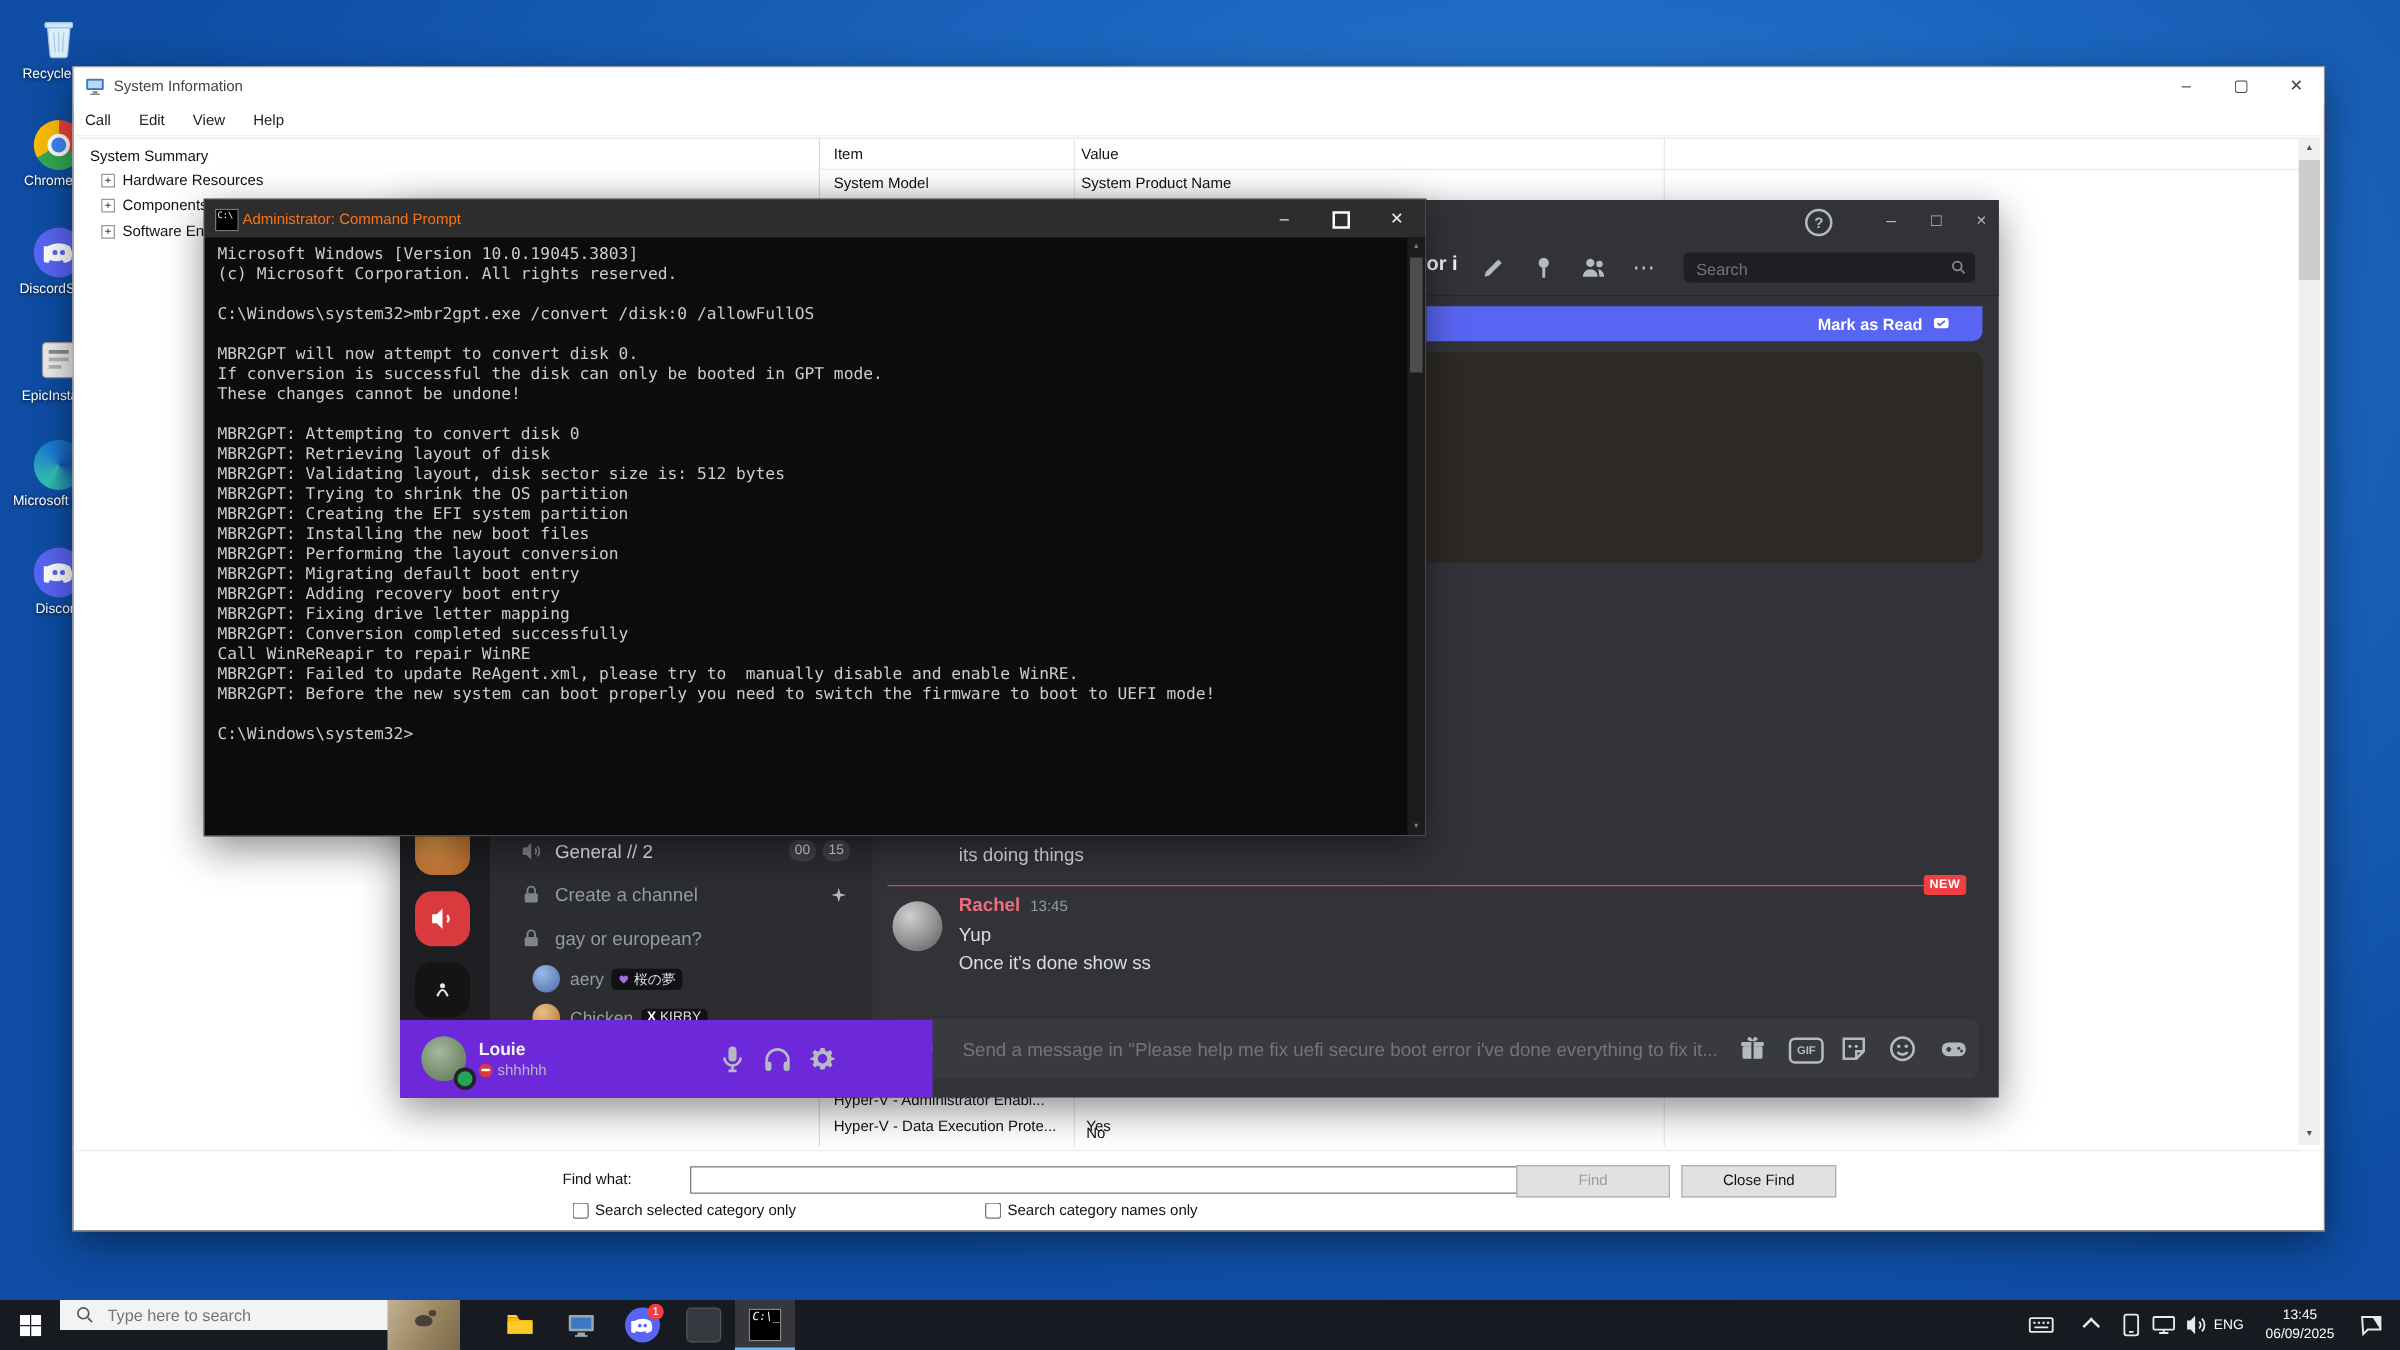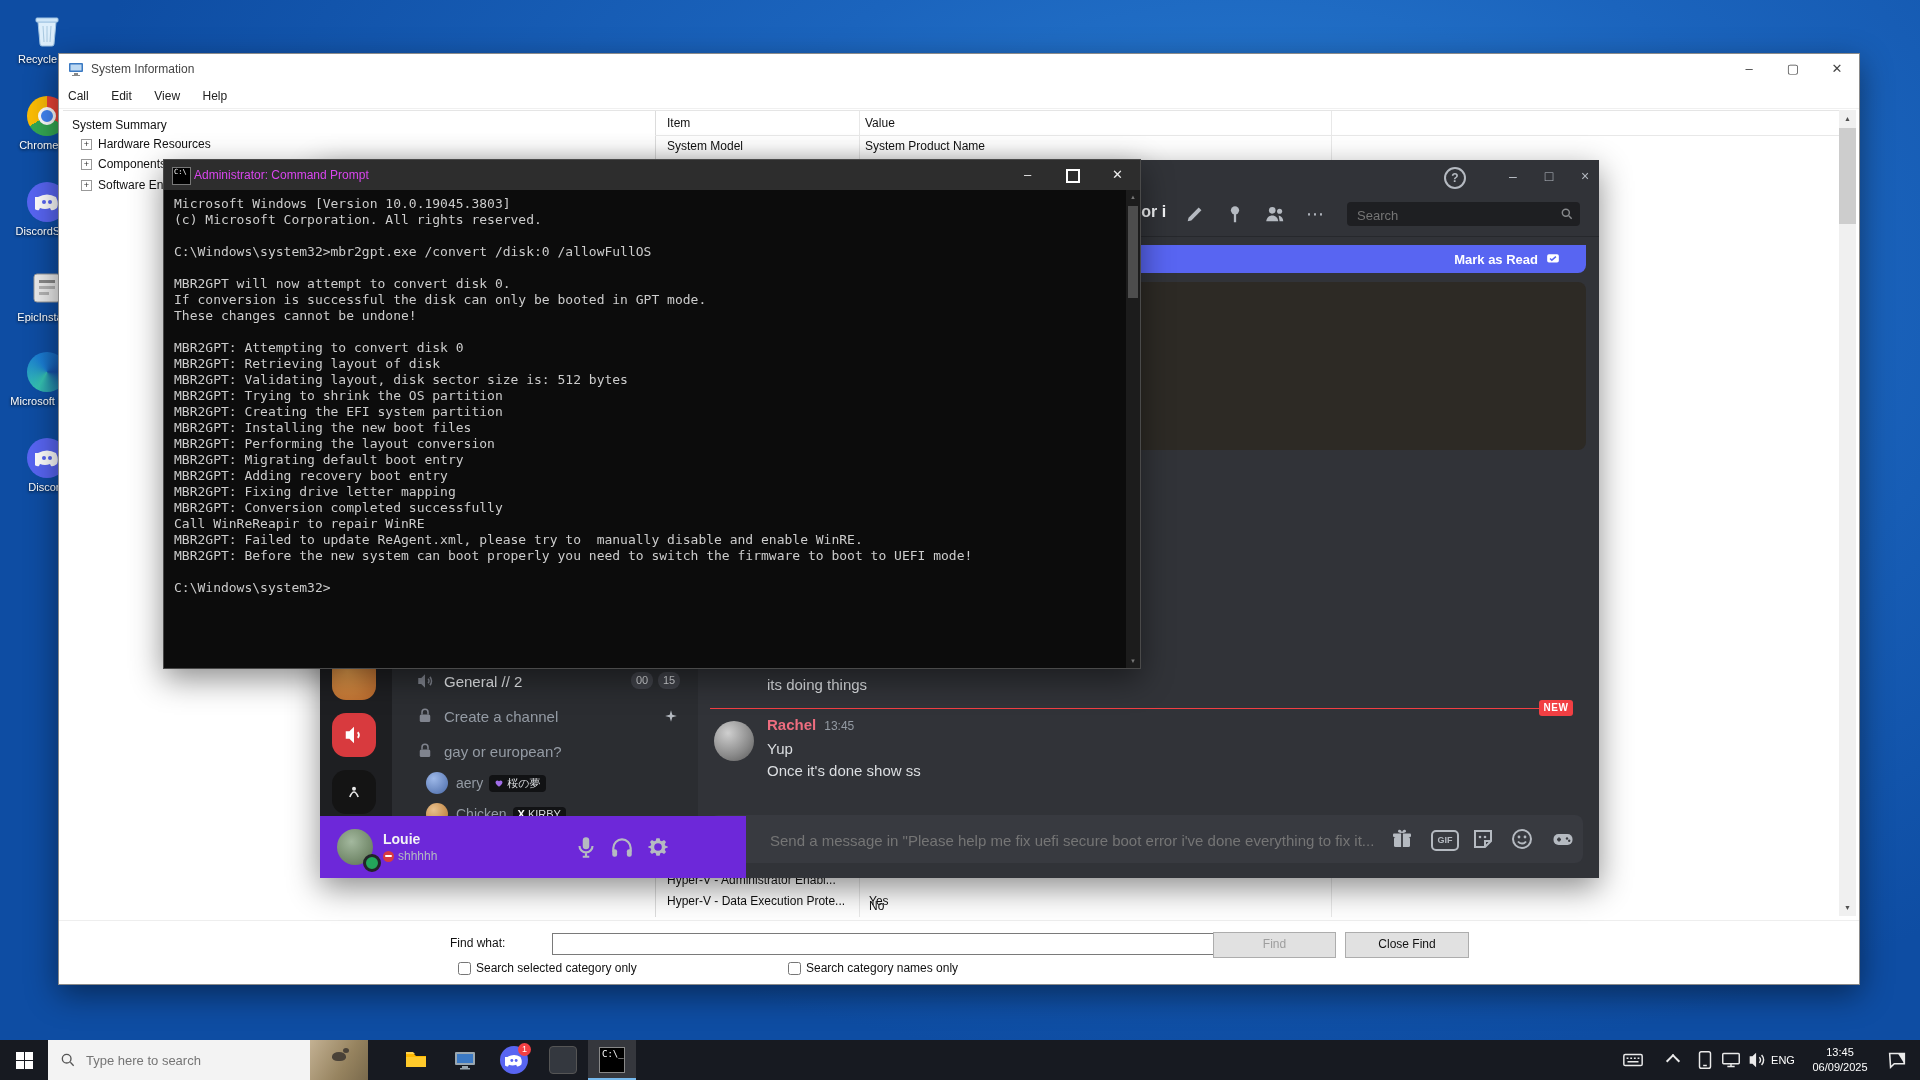--- a/index.html
+++ b/index.html
@@ -38,21 +38,21 @@
   .si-arrow{position:absolute;left:0;width:17px;height:17px;background:#f0f0f0;color:#505050;font-size:7px;text-align:center;line-height:17px;}
   #si-thumb{position:absolute;left:0;top:18px;width:17px;height:96px;background:#cdcdcd;}
   #si-findbar{left:0;top:866px;width:100%;height:64px;border-top:1px solid #eee;font-size:12px;color:#111;}
   #si-find-input{position:absolute;left:493px;top:12px;width:655px;height:20px;border:1px solid #7a7a7a;background:#fff;font-size:12px;padding:0 4px;}
   .si-push{position:absolute;top:11px;height:24px;background:#e1e1e1;border:1px solid #adadad;font-size:12px;text-align:center;line-height:22px;}
   .cbrow{position:absolute;top:40px;display:flex;align-items:center;gap:5px;font-size:12px;color:#111;}
 
   
   #cmd{left:163px;top:159px;width:976px;height:508px;background:#0c0c0c;border:1px solid #4a4a4a;z-index:40;}
   #cmd-title{left:0;top:0;width:100%;height:30px;background:#2d2d2d;}
-  #cmd-title .t{position:absolute;left:30px;top:0;line-height:30px;font-size:12px;color:#d946ef;}
+  #cmd-title .t{position:absolute;left:30px;top:0;line-height:30px;font-size:12px;color:#f97316;}
   .cmd-btn{position:absolute;top:0;width:45px;height:30px;color:#eee;text-align:center;line-height:30px;font-size:13px;}
   #cmd-ic{position:absolute;left:8px;top:7px;width:16px;height:16px;background:#000;border:1px solid #777;
     color:#fff;font-family:"DejaVu Sans Mono",monospace;font-size:7px;line-height:8px;text-align:left;padding-left:1px;}
   #cmd-body{position:absolute;left:0;top:30px;right:14px;bottom:0;overflow:hidden;}
   #cmd-body pre{margin:0;padding:6px 10px;font-family:"DejaVu Sans Mono",monospace;font-size:13px;line-height:16px;color:#cccccc;white-space:pre;}
   #cmd-scroll{position:absolute;right:0;top:30px;width:14px;bottom:0;background:#1c1c1c;}
   .cmd-sarrow{position:absolute;left:0;width:14px;height:14px;color:#777;font-size:6px;text-align:center;line-height:14px;}
   #cmd-thumb{position:absolute;left:2px;top:16px;width:10px;height:92px;background:#4d4d4d;}
 
   
@@ -91,22 +91,22 @@
   #dc-composer{left:390px;top:655px;width:873px;height:48px;background:#383a40;border-radius:8px;}
   #dc-composer input{position:absolute;left:58px;top:12px;width:620px;height:24px;background:transparent;border:none;outline:none;
     color:#6d6f78;font-size:15px;font-family:inherit;}
   .comp-ico{position:absolute;top:12px;width:24px;height:24px;color:#b5bac1;}
   .gifbox{border:2px solid #b5bac1;border-radius:5px;width:24px;height:17px;top:15px;
     color:#b5bac1;font-size:9px;font-weight:bold;text-align:center;line-height:17px;}
 
   
   #taskbar{position:absolute;left:0;top:1040px;width:1920px;height:40px;background:#171a21;z-index:100;color:#eaeaea;}
   .tb-app{position:absolute;top:0;width:48px;height:40px;display:flex;align-items:center;justify-content:center;}
-  .tb-app.active{background:rgba(255,255,255,.13);box-shadow:inset 0 -2px 0 #76b9ed;}
-  #tb-search{position:absolute;left:48px;top:0;width:320px;height:40px;background:#f3f3f3;display:flex;align-items:center;}
+  .tb-app.active{background:rgba(255,255,255,.13);box-shadow:inset 0 -2px 0 #76b9ed;font-style:italic;}
+  #tb-search{position:absolute;left:48px;top:0;width:320px;height:24px;background:#f3f3f3;display:flex;align-items:center;}
   #tb-search input{border:none;outline:none;background:transparent;font-size:13px;color:#5f5f5f;width:180px;font-family:inherit;}
   .trayico{position:absolute;top:9px;width:22px;height:22px;color:#eaeaea;}
   #tb-clock{position:absolute;left:1800px;top:5px;width:80px;text-align:center;font-size:11px;line-height:15px;color:#fff;}
   #tb-eng{position:absolute;left:1766px;top:0;width:34px;height:40px;text-align:center;line-height:40px;font-size:11px;color:#fff;}
 </style>
 </head>
 <body>
 
 <div id="root">
 

